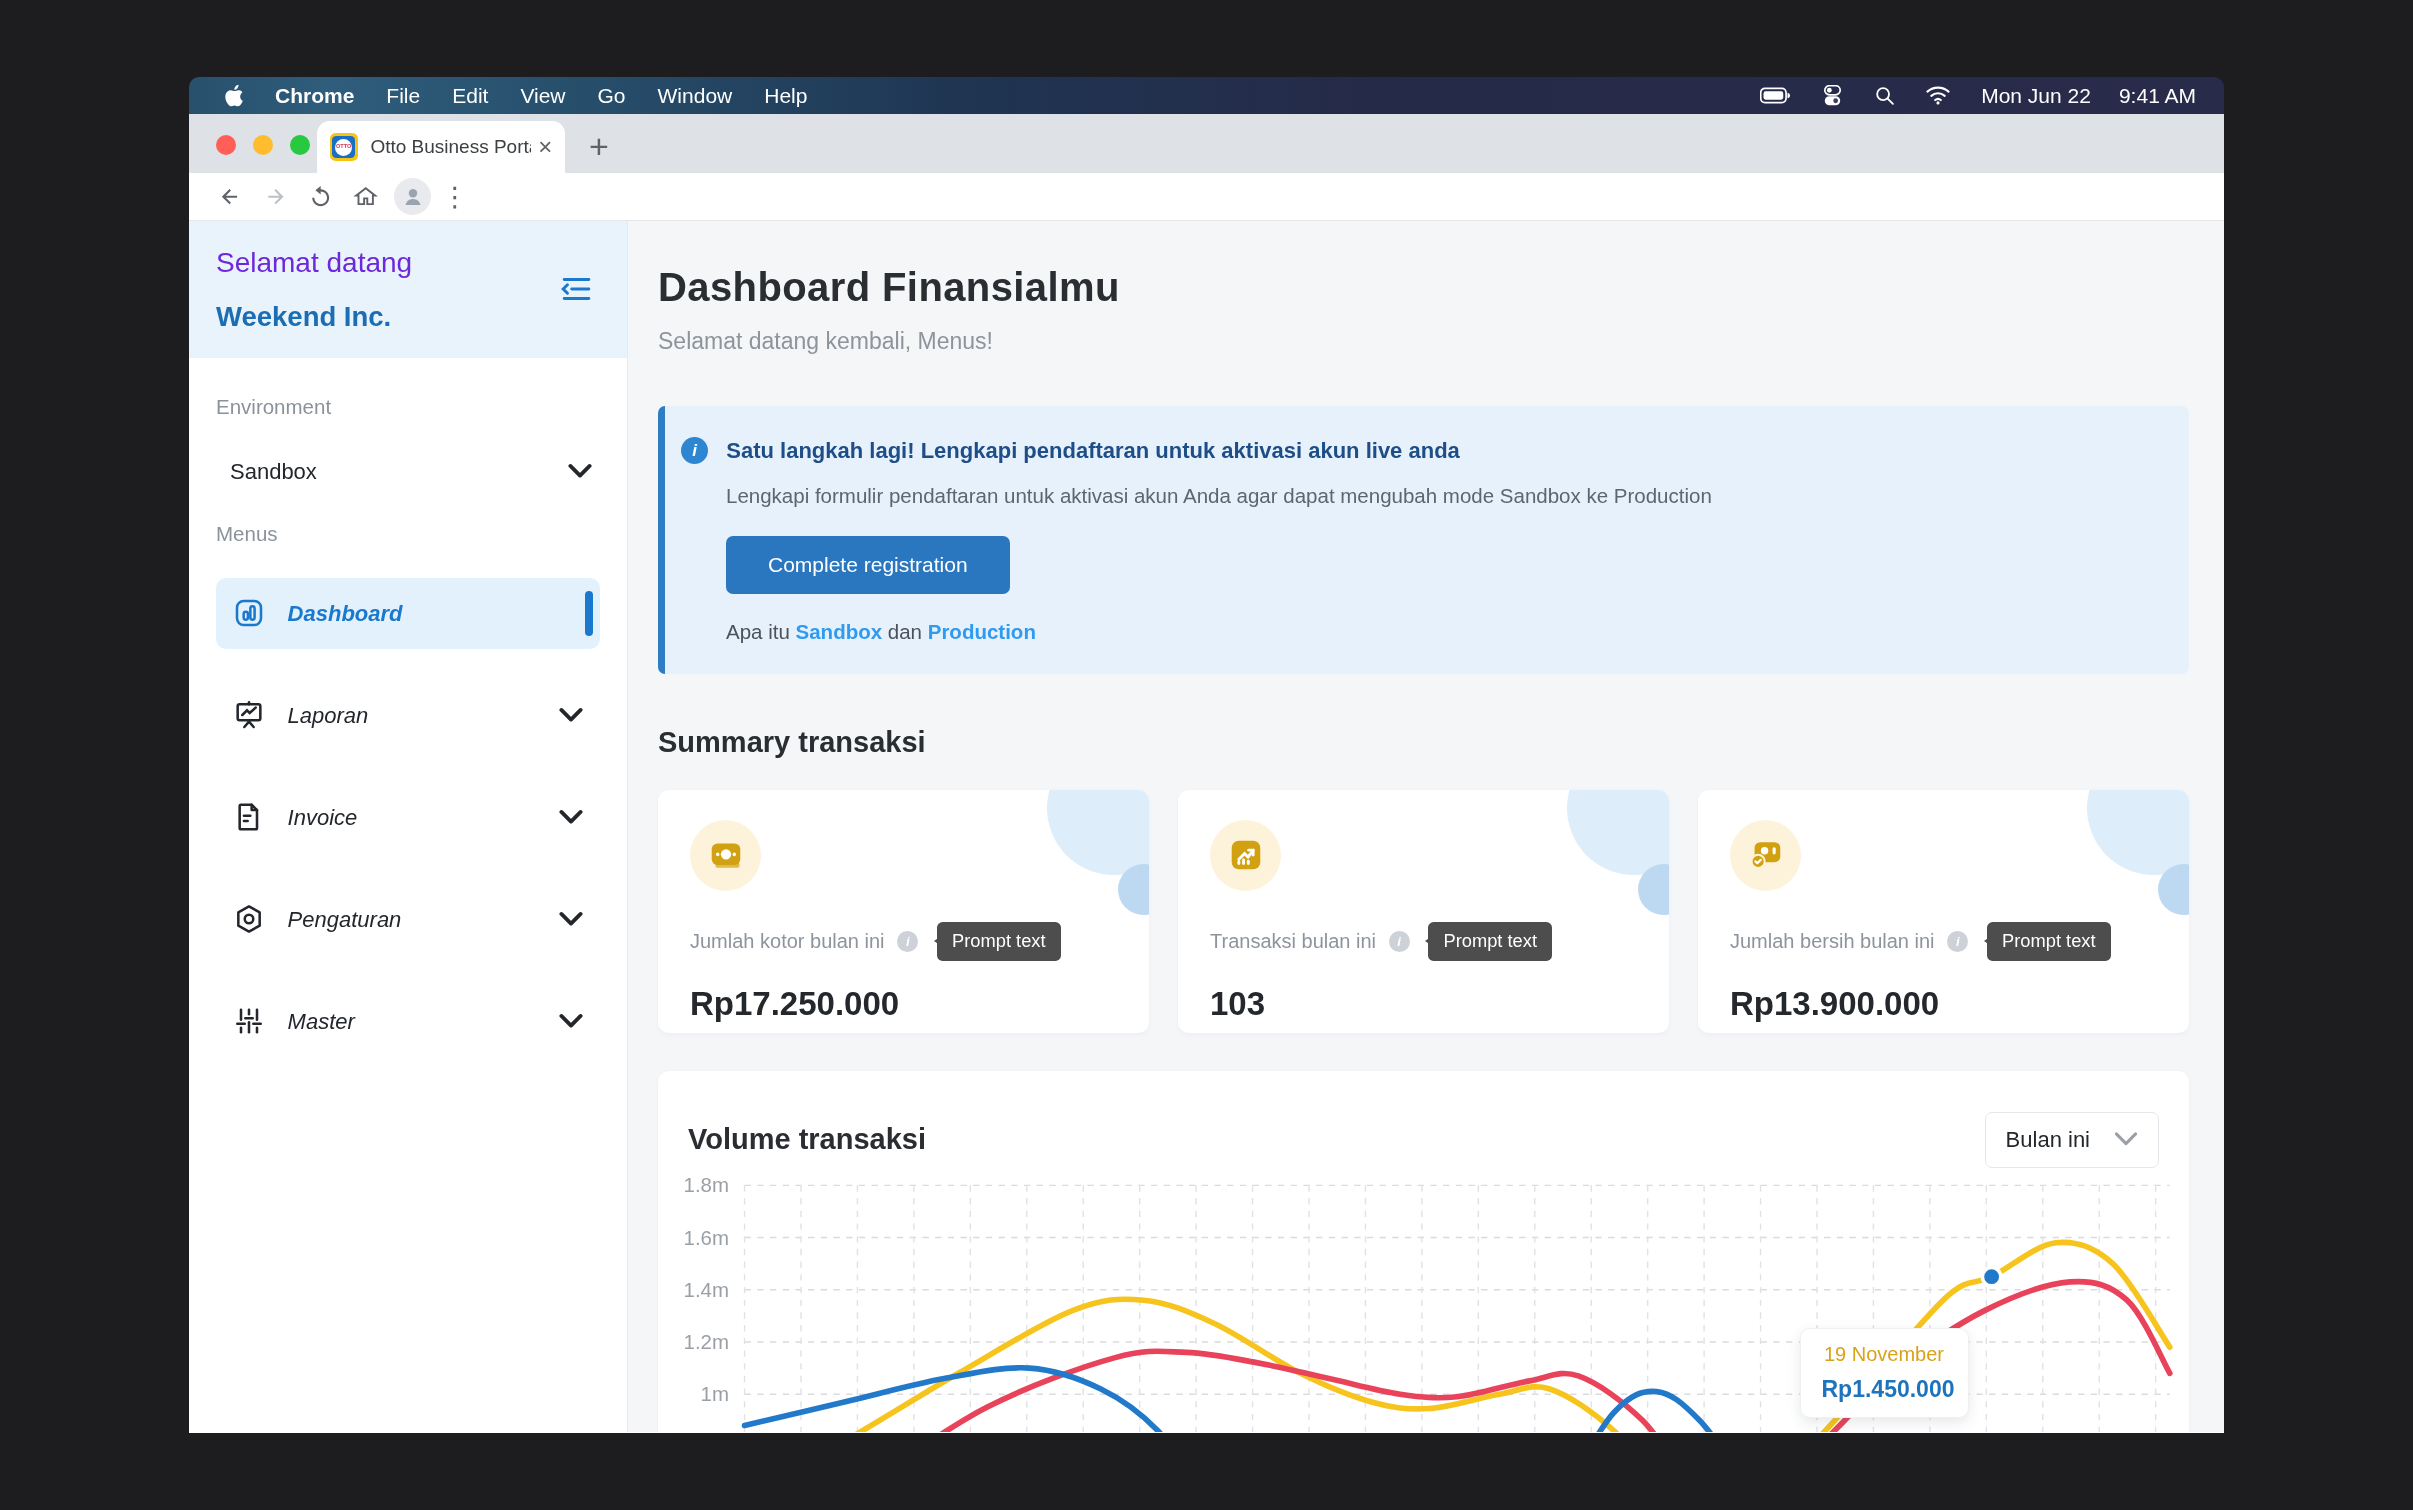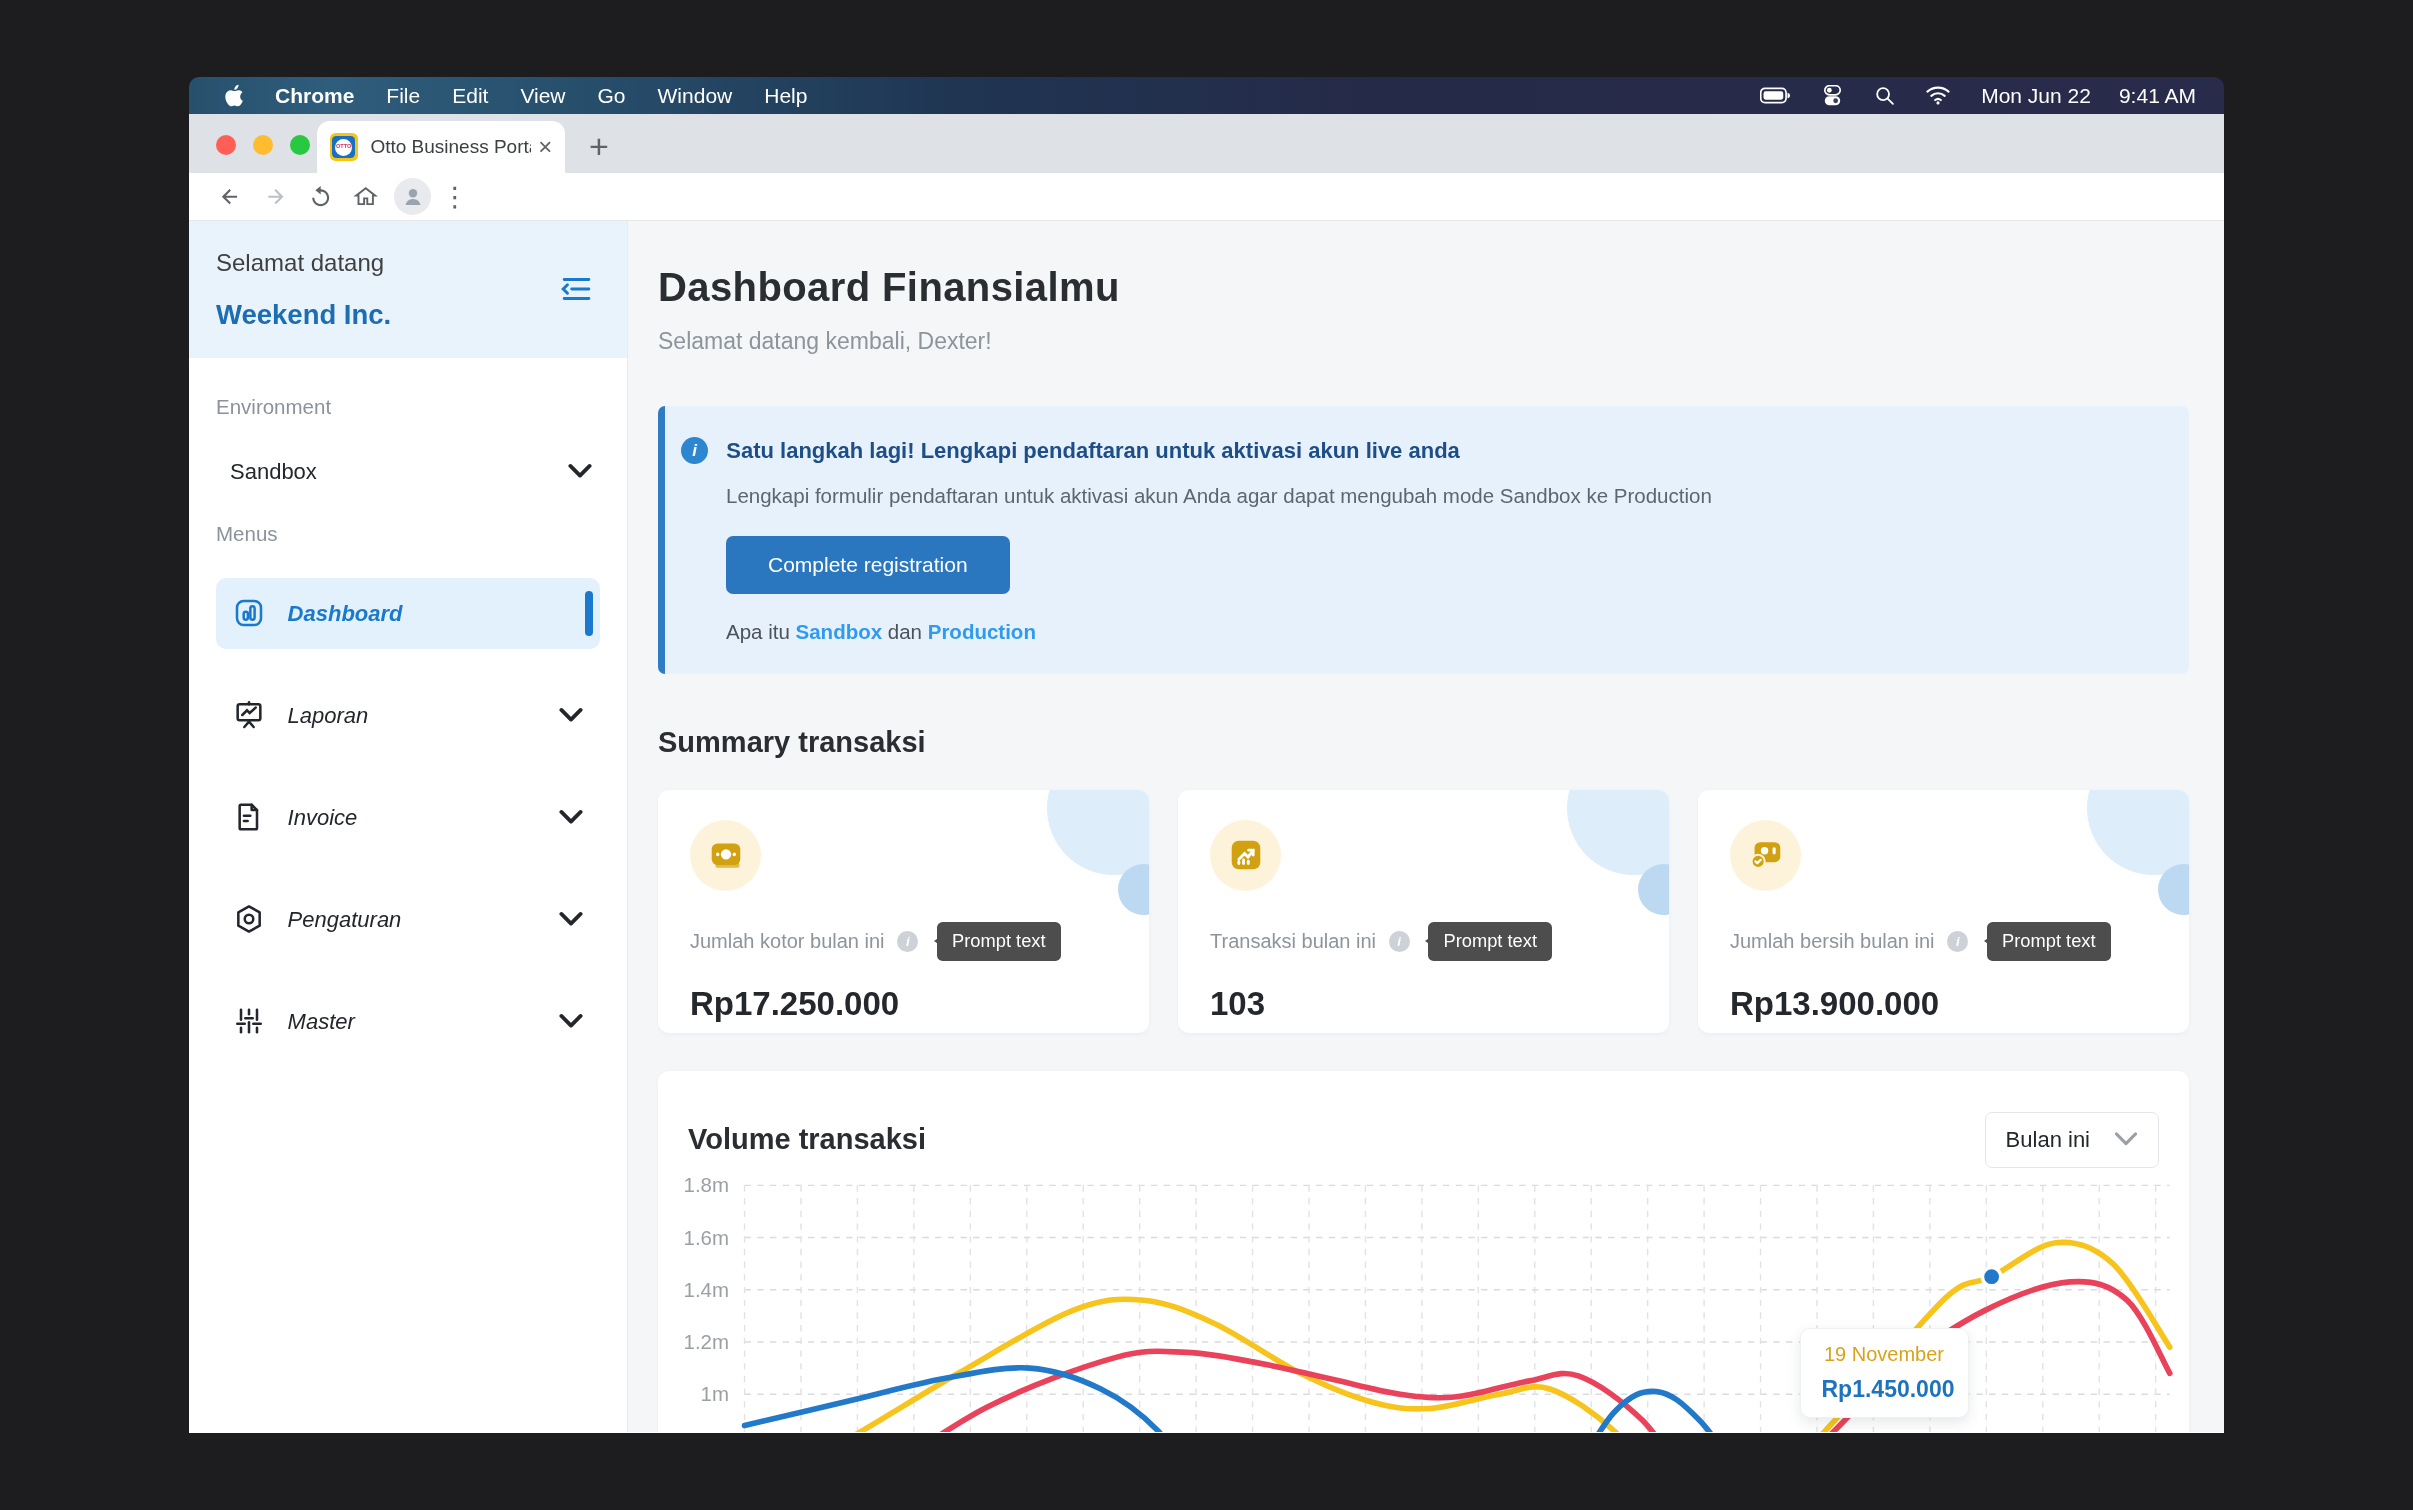--- a/index.html
+++ b/index.html
@@ -38,21 +38,21 @@
   .omnibox { flex:1; height:38px; background:#f1f3f4; border-radius:20px; margin:0 12.7px; display:flex; align-items:center; padding:0 18.3px; }
   .omnibox .url { font-size:20px; color:#202124; margin-left:14px; flex:1; }
   .omnibox .star { color:#5f6368; font-size:24px; }
   .avatar-chip { width:37px; height:37px; border-radius:50%; background:#e8eaed; display:flex; align-items:center; justify-content:center; color:#9aa4b0; margin:0 5.6px; }
   .more { font-size:27px; color:#5f6368; letter-spacing:0; margin:0 4.2px; }
 
   
   .content { display:flex; height:1211px; }
   .sidebar { width:439px; background:#fff; border-right:0.7px solid #e7eaee; flex:none; }
   .sb-head { height:137px; background:#e9f3fc; display:flex; align-items:center; justify-content:space-between; padding:0 35px 0 27px; }
-  .sb-greet { color:#404040; font-size:24px; }
+  .sb-greet { color:#6d28d9; font-size:28px; }
   .sb-company { color:#1b6db4; font-size:27.5px; font-weight:bold; margin-top:22px; }
   .sb-section { padding:0 27px; }
   .sb-label { color:#8b929b; font-size:20.5px; margin-top:37px; }
   .env-row { display:flex; align-items:center; justify-content:space-between; padding:0 8.5px 0 14px; margin-top:40px; }
   .env-value { font-size:22px; color:#23272c; }
   .sb-menu { margin-top:32px; }
   .sb-item { display:flex; align-items:center; height:71px; border-radius:10px; padding:0 17px; margin:10px 0 31px 0; color:#23272c; position:relative; }
   .sb-item .lab { font-size:22px; margin-left:22.6px; flex:1;font-style:italic; }
   .sb-item.active { background:#e3f1fc; color:#1b79cd; }
   .sb-item.active .lab { font-weight:bold; }
@@ -324,21 +324,21 @@
                   <polyline points="2,2 10,10 18,2" fill="none" stroke="#23272c" stroke-width="3.2" stroke-linecap="round" stroke-linejoin="round"></polyline>
                 </svg>
             </span>
           </div>
         </div>
       </div>
     </div>
 
     <div class="main">
       <div class="page-title">Dashboard Finansialmu</div>
-      <div class="page-sub">Selamat datang kembali, Dexter!</div>
+      <div class="page-sub">Selamat datang kembali, Menus!</div>
 
       <div class="banner">
         <span class="bar"></span>
         <div class="banner-head">
           <span class="info-badge">i</span>
           <span class="banner-title">Satu langkah lagi! Lengkapi pendaftaran untuk aktivasi akun live anda</span>
         </div>
         <div class="banner-body">Lengkapi formulir pendaftaran untuk aktivasi akun Anda agar dapat mengubah mode Sandbox ke Production</div>
         <button class="banner-btn">Complete registration</button>
         <div class="banner-foot">

